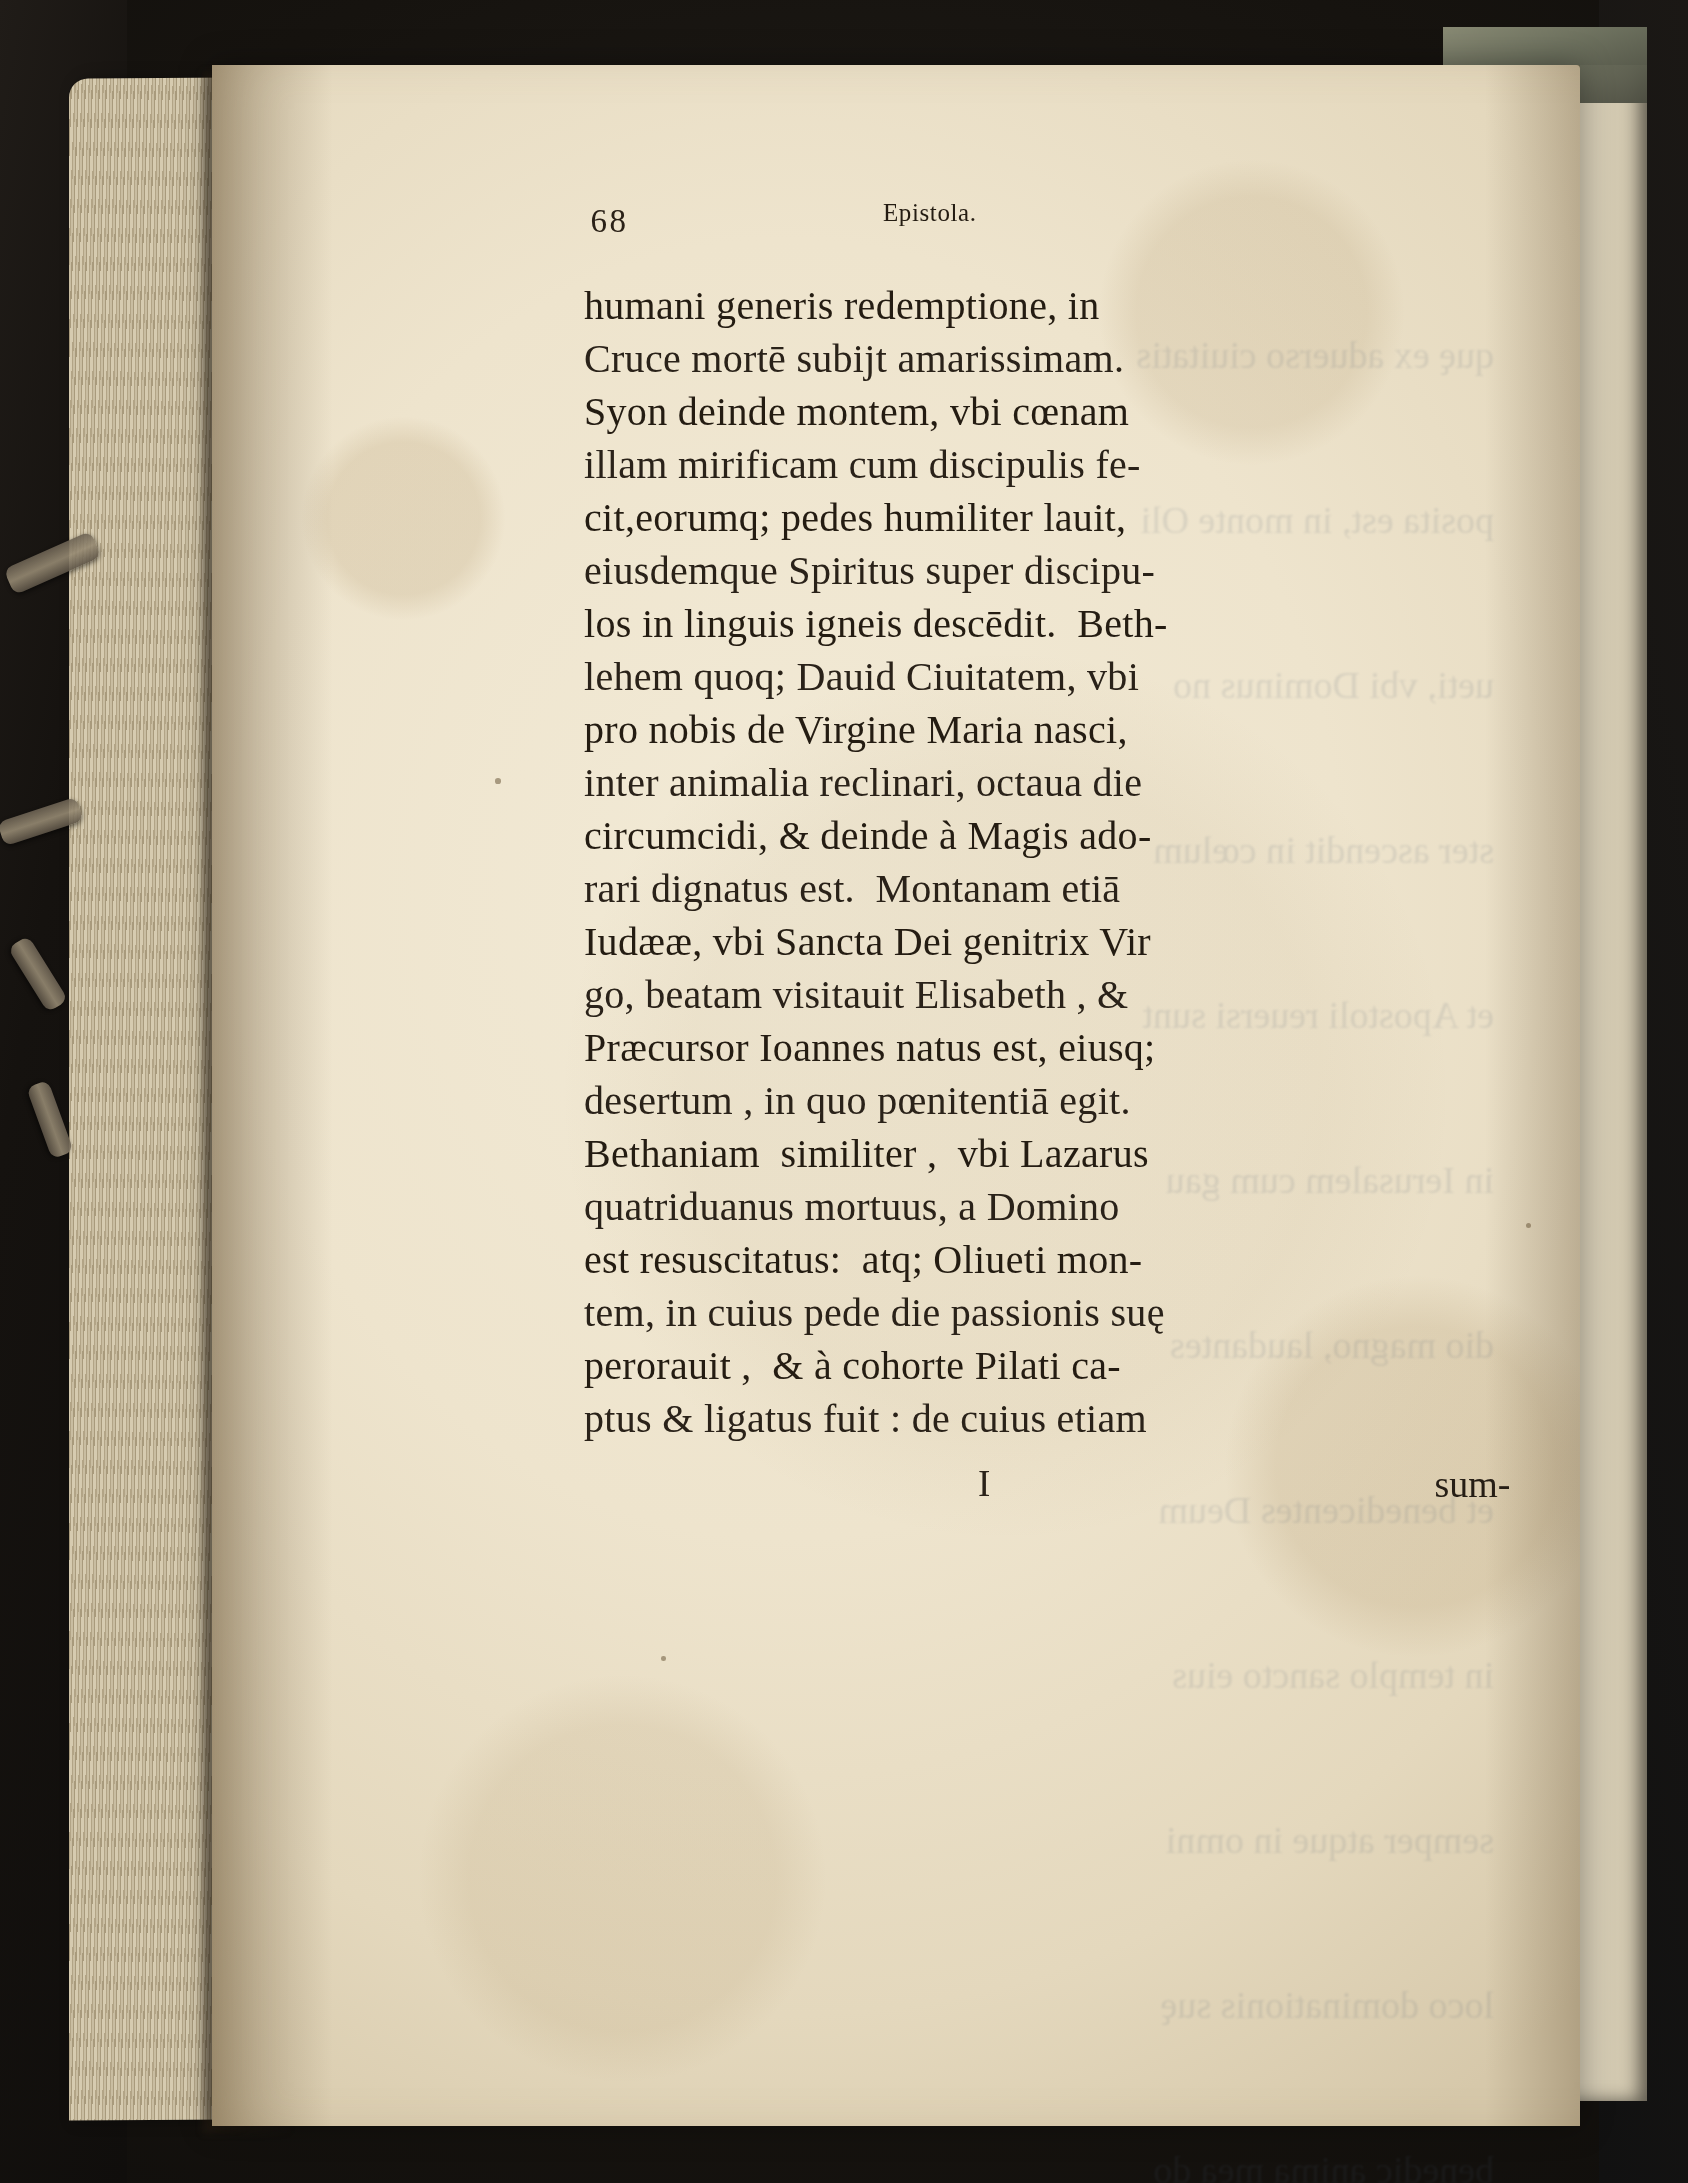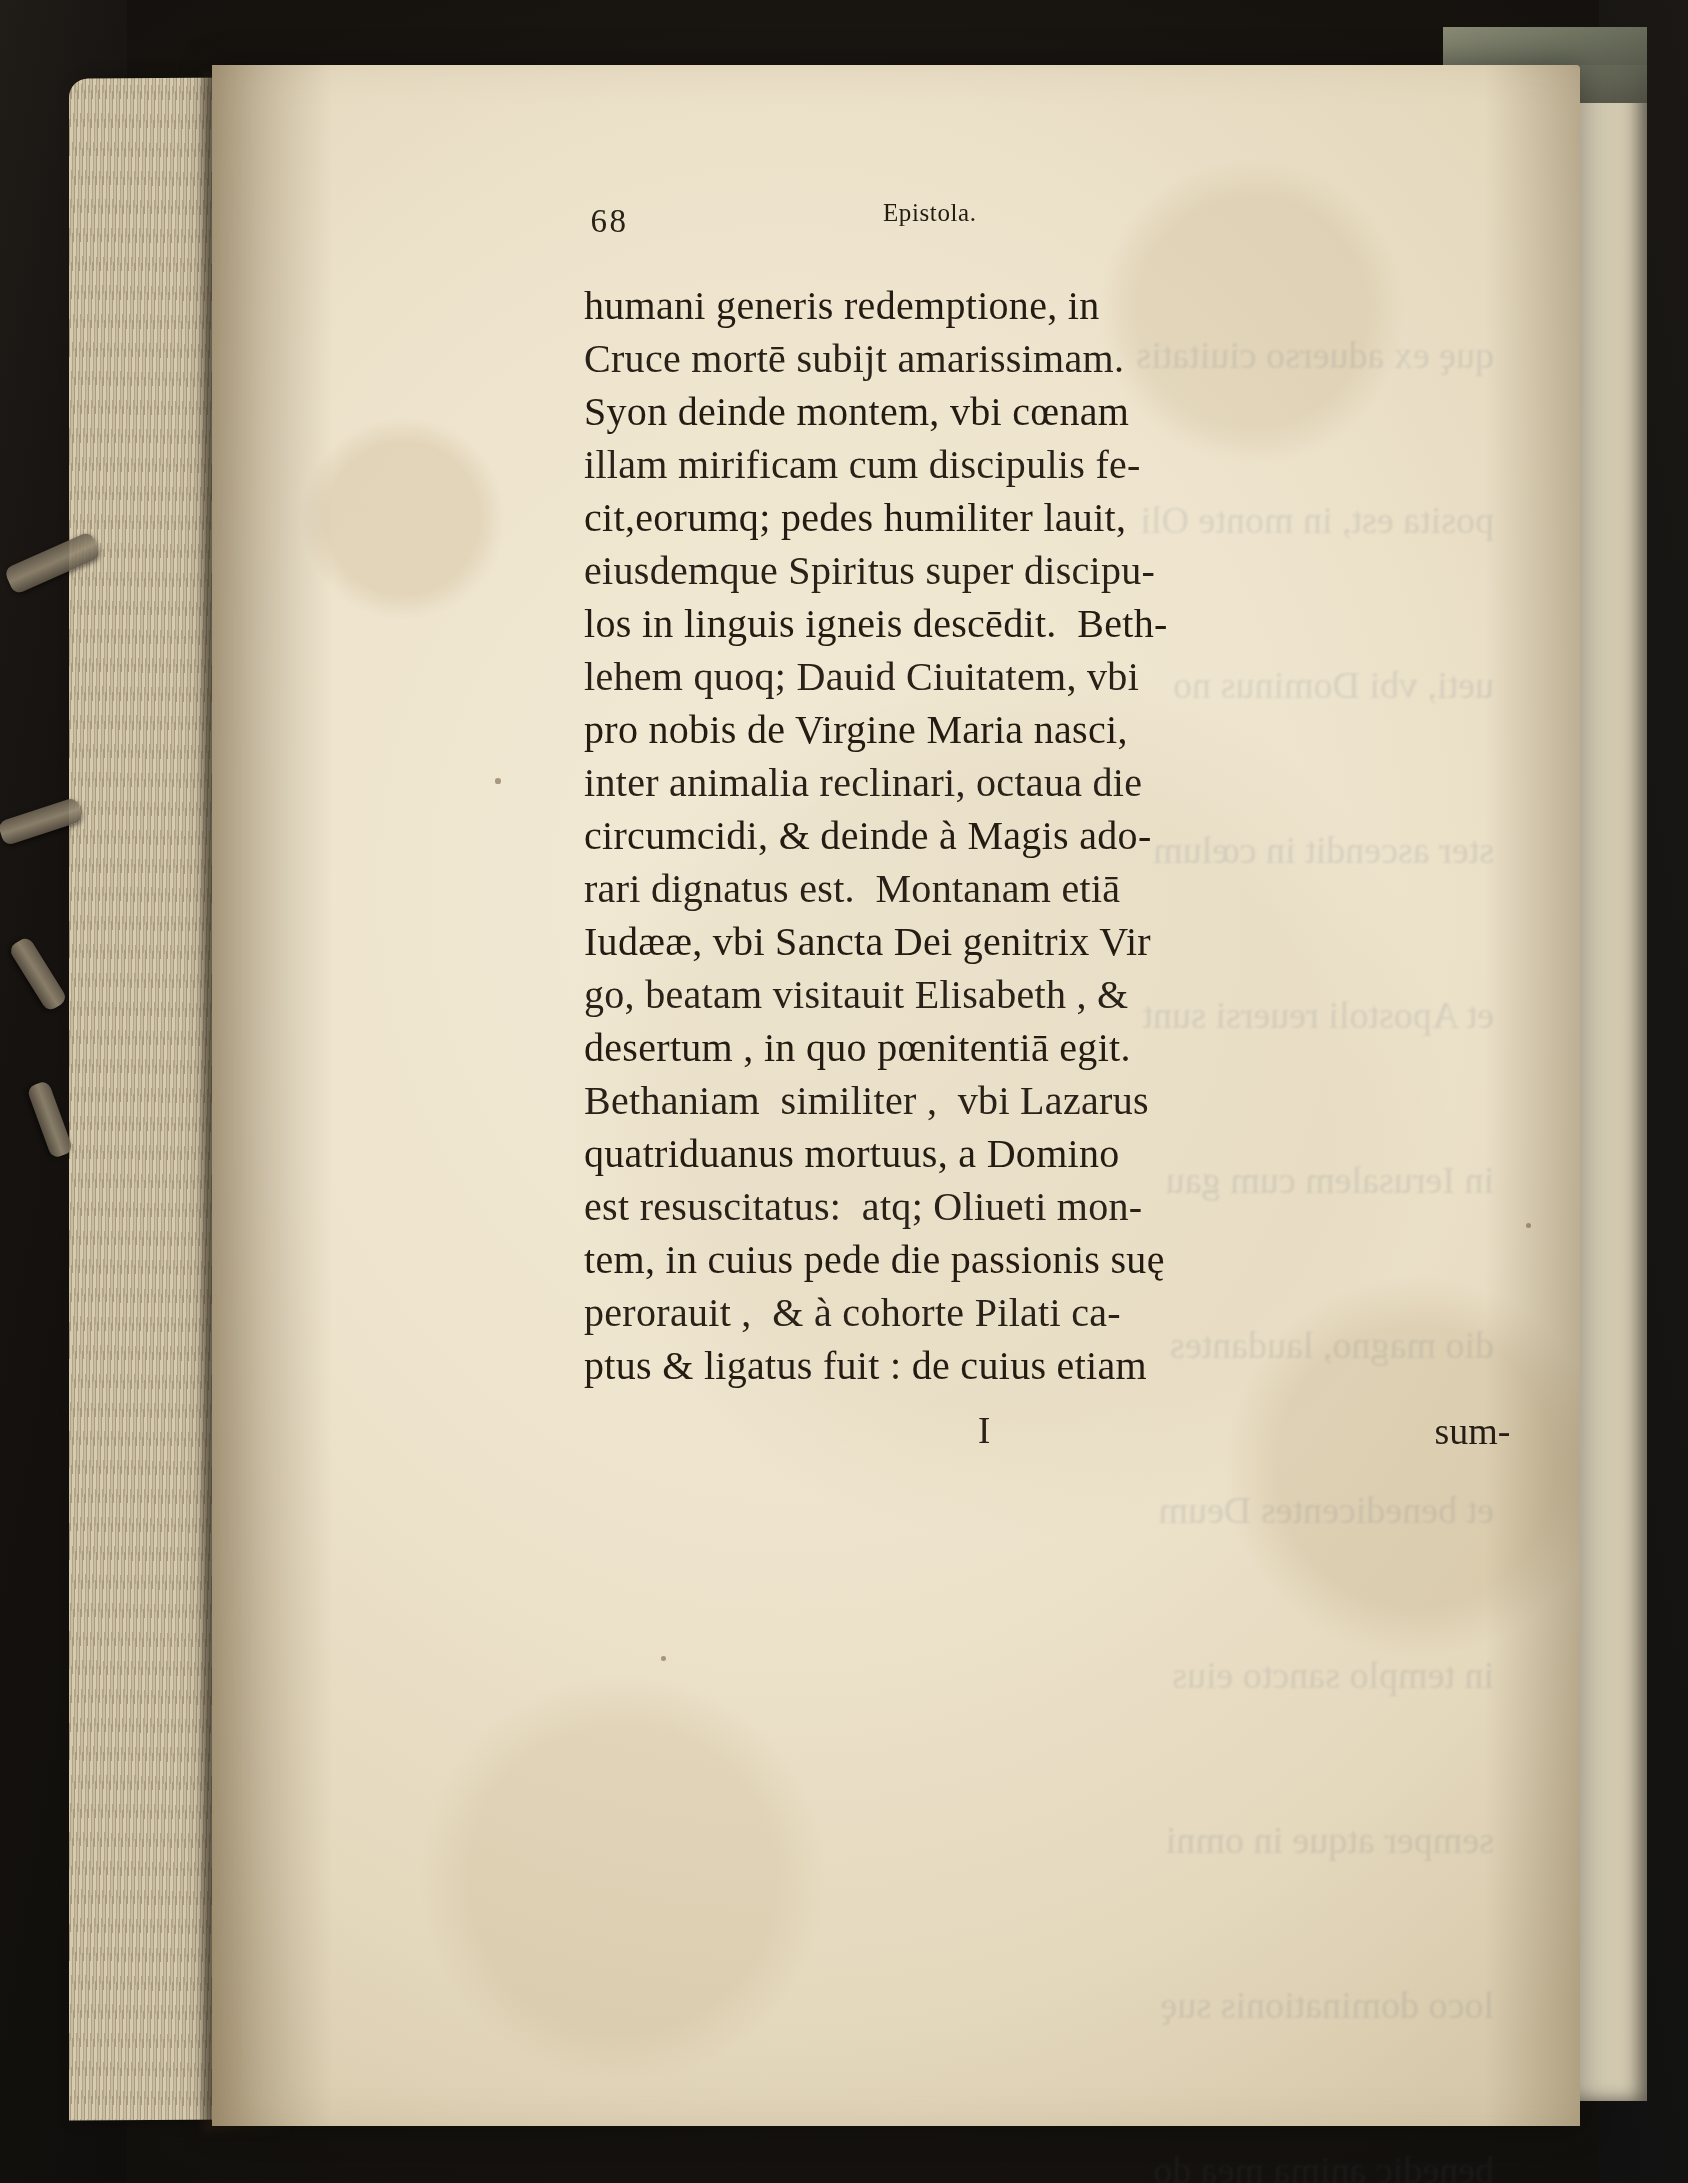--- a/index.html
+++ b/index.html
@@ -296,20 +296,21 @@
         <div class="body-line">cit,eorumq; pedes humiliter lauit,</div>
         <div class="body-line">eiusdemque Spiritus super discipu-</div>
         <div class="body-line">los in linguis igneis descēdit.  Beth-</div>
         <div class="body-line">lehem quoq; Dauid Ciuitatem, vbi</div>
         <div class="body-line">pro nobis de Virgine Maria nasci,</div>
         <div class="body-line">inter animalia reclinari, octaua die</div>
         <div class="body-line">circumcidi, &amp; deinde à Magis ado-</div>
         <div class="body-line">rari dignatus est.  Montanam etiā</div>
         <div class="body-line">Iudææ, vbi Sancta Dei genitrix Vir</div>
         <div class="body-line">go, beatam visitauit Elisabeth , &amp;</div>
+        <div class="body-line">Præcursor Ioannes natus est, eiusq;</div>
         <div class="body-line">desertum , in quo pœnitentiā egit.</div>
         <div class="body-line">Bethaniam  similiter ,  vbi Lazarus</div>
         <div class="body-line">quatriduanus mortuus, a Domino</div>
         <div class="body-line">est resuscitatus:  atq; Oliueti mon-</div>
         <div class="body-line">tem, in cuius pede die passionis suę</div>
         <div class="body-line">perorauit ,  &amp; à cohorte Pilati ca-</div>
         <div class="body-line">ptus &amp; ligatus fuit : de cuius etiam</div>
       </div>
 
       <div class="footline">

